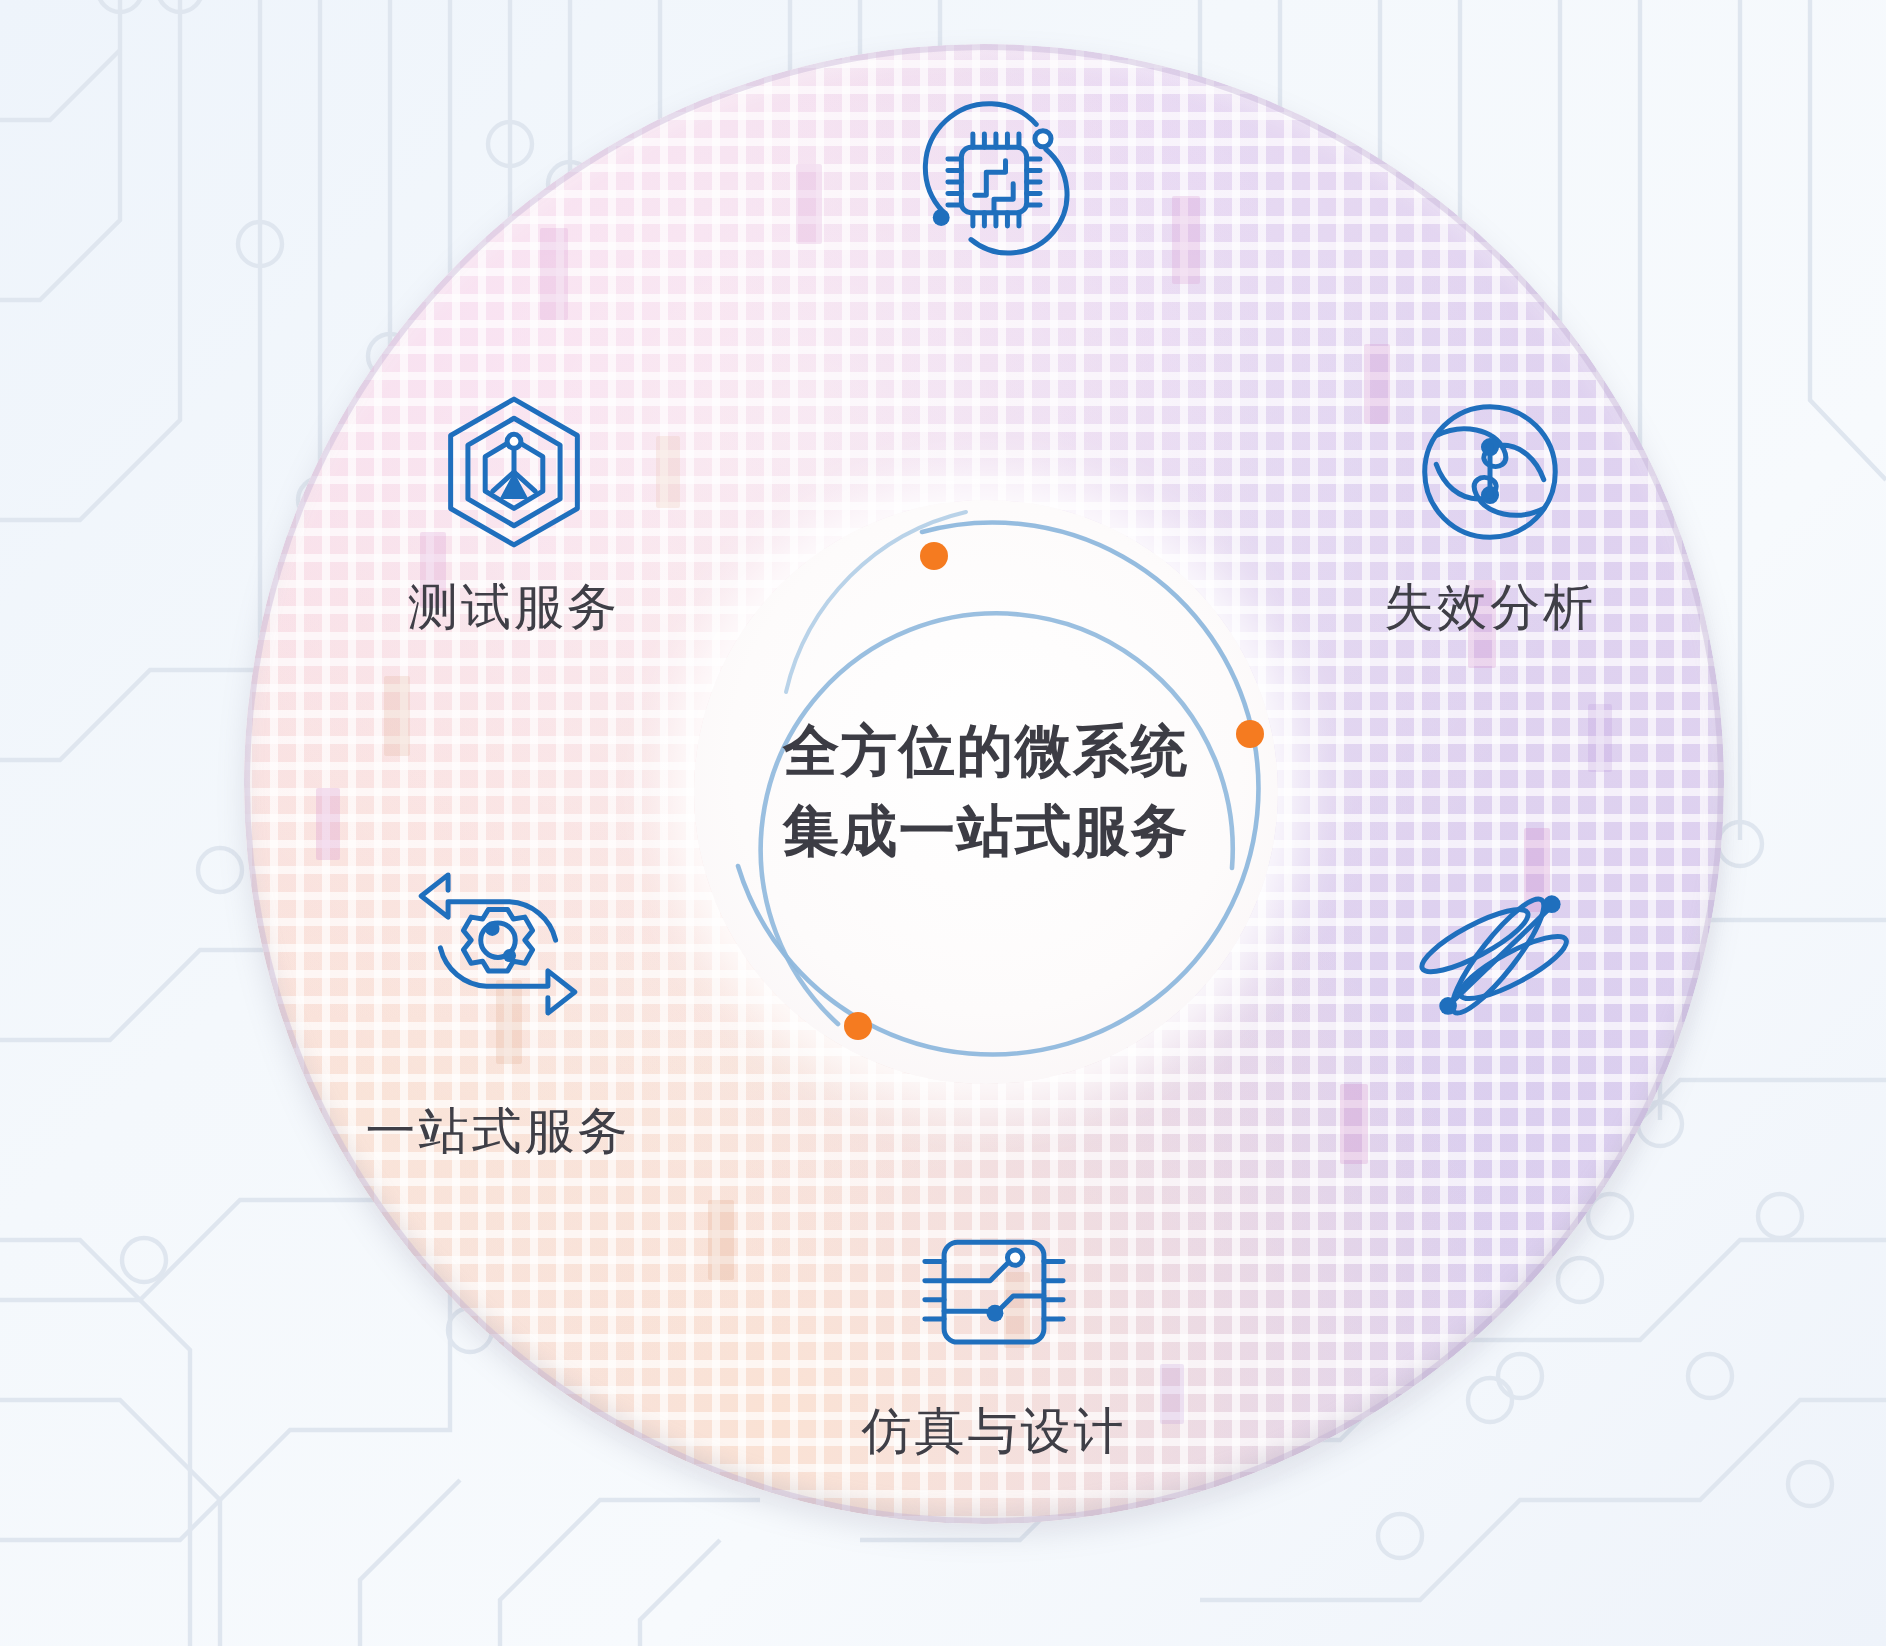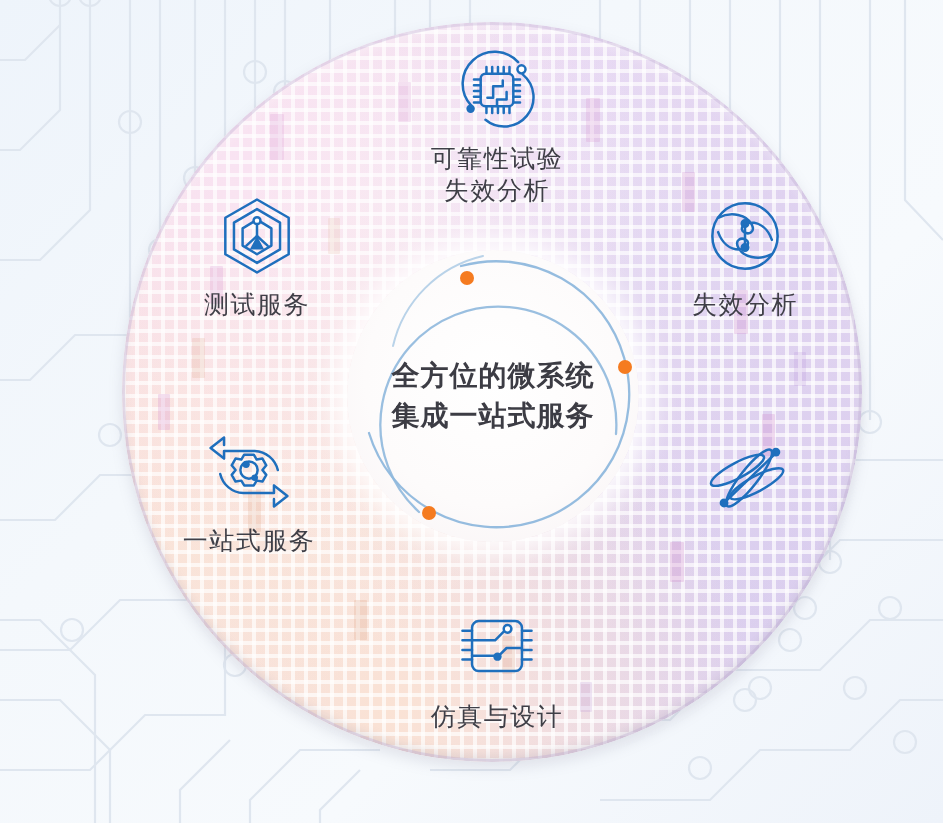--- a/index.html
+++ b/index.html
@@ -162,21 +162,21 @@
     color: #3f3f47;
     line-height: 1.28;
     letter-spacing: 1.5px;
     white-space: pre-line;
   }
 
   
   #node-reliability { left: 392px; top: 42px; }
   #node-test        { left: 152px; top: 188px; }
   #node-packaging   { left: 640px; top: 188px; }
-  #node-onestop     { left: 144px; top: 424px; }
+  #node-onestop     { left: 144px; top: 424px; gap: 26px; }
   #node-bumping     { left: 644px; top: 430px; }
   #node-design      { left: 392px; top: 600px; }
 </style>
 </head>
 <body>
 
 <div id="stage">
 
   <svg class="bg-circuit" viewBox="0 0 943 823" xmlns="http://www.w3.org/2000/svg">
     <defs>
@@ -325,22 +325,20 @@
         <path d="M40 58 L46 58 L46 46 L56 46 L56 40"></path>
         <path d="M50 66 L50 60 L60 60 L60 52"></path>
         <path d="M39 33 L39 26 M45 33 L45 26 M51 33 L51 26 M57 33 L57 26 M63 33 L63 26"></path>
         <path d="M39 67 L39 74 M45 67 L45 74 M51 67 L51 74 M57 67 L57 74 M63 67 L63 74"></path>
         <path d="M33 39 L26 39 M33 45 L26 45 M33 51 L26 51 M33 57 L26 57 M33 63 L26 63"></path>
         <path d="M67 39 L74 39 M67 45 L74 45 M67 51 L74 51 M67 57 L74 57 M67 63 L74 63"></path>
         <circle cx="75.5" cy="28.5" r="4.2" fill="#ffffff"></circle>
       </g>
       <circle cx="22.5" cy="69.5" r="4.4" fill="#1f6fbd"></circle>
     </svg>
-    <div class="node-label">可靠性试验
-失效分析</div>
   </div>
 
   <div class="node" id="node-test">
     <svg class="node-icon" viewBox="0 0 100 100" xmlns="http://www.w3.org/2000/svg">
       <g fill="none" stroke="#1f6fbd" stroke-width="2.6" stroke-linecap="round" stroke-linejoin="round">
         <path d="M50 12 L83 31 L83 69 L50 88 L17 69 L17 31 Z"></path>
         <path d="M50 22 L74 36 L74 64 L50 78 L26 64 L26 36 Z"></path>
         <path d="M50 33 L65 42 L65 60 L50 69 L35 60 L35 42 Z"></path>
         <path d="M50 38 L50 50"></path>
         <path d="M50 50 L39 60 M50 50 L61 60"></path>

